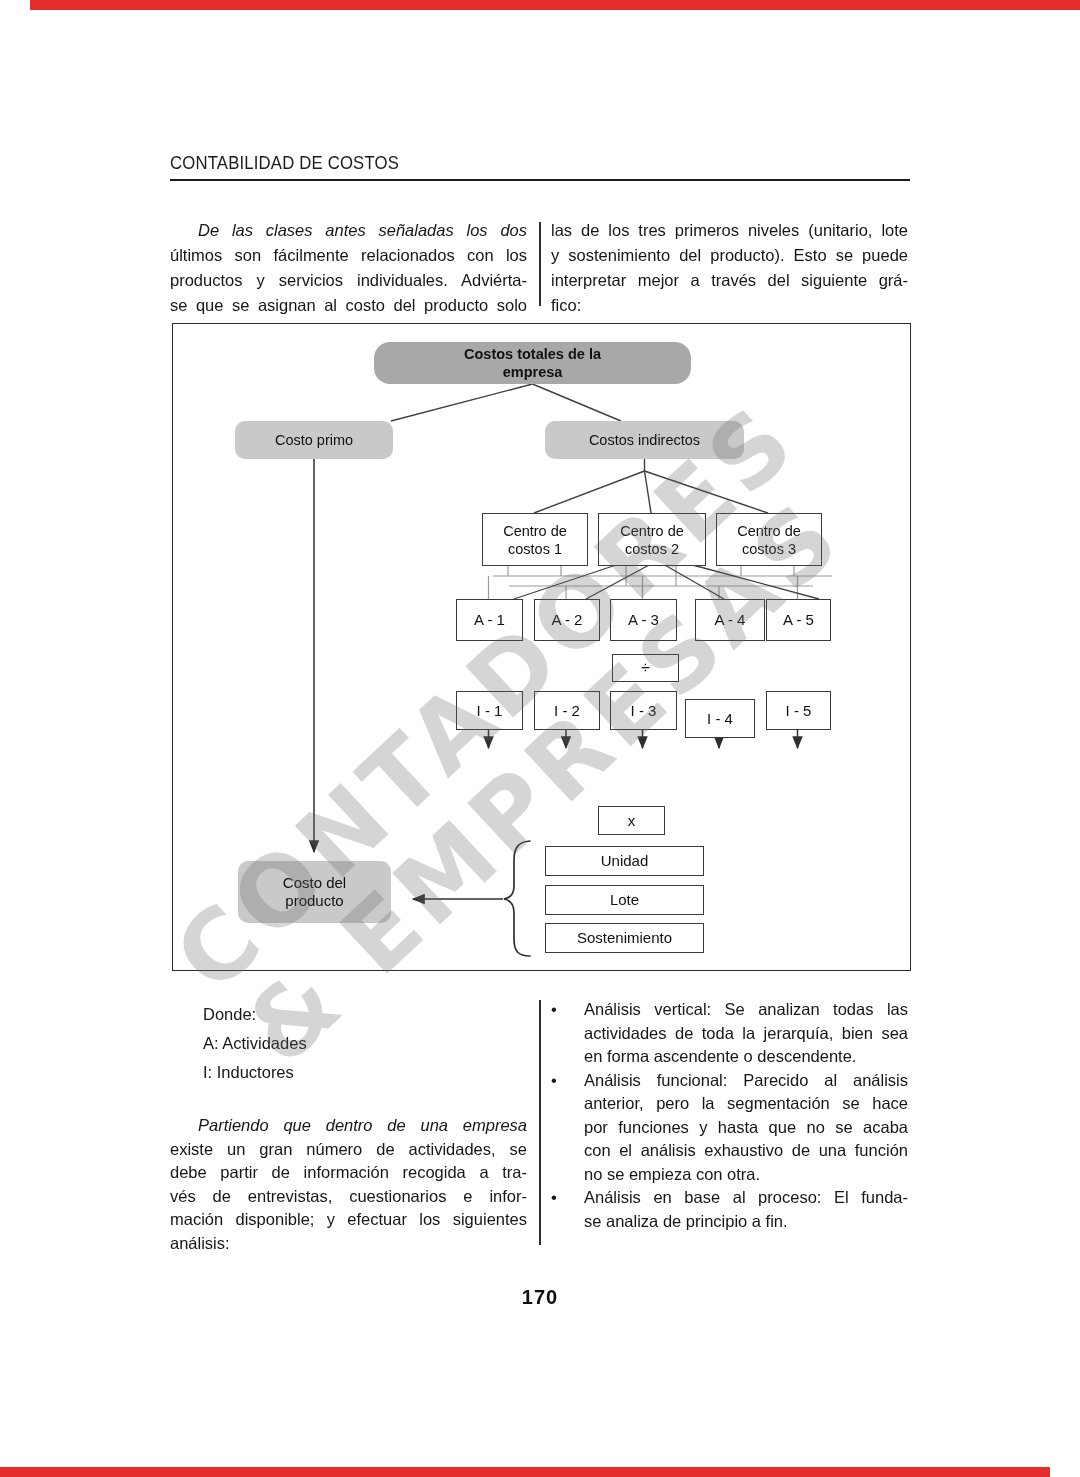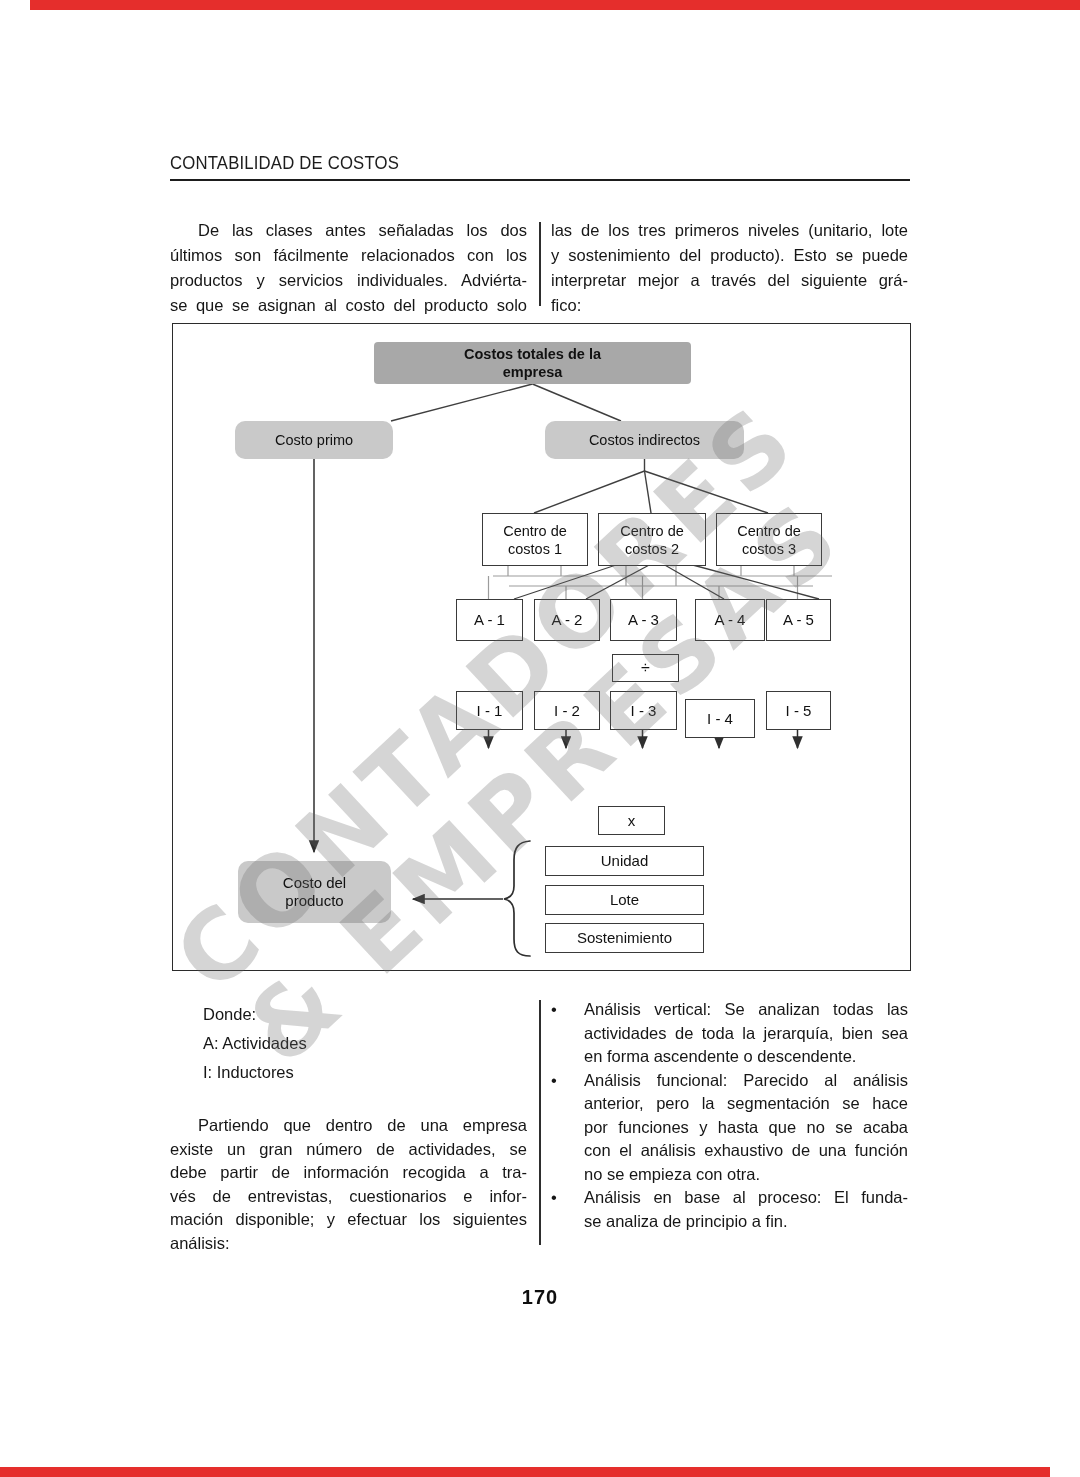--- a/index.html
+++ b/index.html
@@ -9,30 +9,30 @@
   .redbar.top{left:30px;top:0;width:1050px;}
   .redbar.bottom{left:0;top:1467px;width:1050px;}
   .header{position:absolute;left:170px;top:152px;font-size:19px;letter-spacing:.2px;
           transform:scaleX(.88);transform-origin:0 0;color:#1c1c1c;white-space:nowrap;}
   .hrule{position:absolute;left:170px;top:179px;width:740px;height:2px;background:#1d1d1d;}
   .col{position:absolute;width:357px;font-size:16.5px;line-height:25px;}
   .intro-left{left:170px;top:218px;}
   .intro-right{left:551px;top:218px;}
   .ln{white-space:normal;}
   .jl{text-align:justify;text-align-last:justify;}
-  .ind{text-indent:28px;}
+  .ind{text-indent:28px;font-style:italic;}
   .vdiv{position:absolute;width:2px;background:#2e2e2e;}
   .d1{left:539px;top:222px;height:84px;}
   .d2{left:539px;top:1000px;height:245px;}
   .diagram{position:absolute;left:172px;top:323px;width:737px;height:646px;
            border:1.6px solid #2b2b2b;background:#fff;}
   .diagram svg{position:absolute;left:0;top:0;}
   .dbox{position:absolute;display:flex;flex-direction:column;align-items:center;justify-content:center;
         text-align:center;font-size:14.5px;line-height:18px;color:#111;}
-  .dark{background:var(--dark_box,#a8a8a8);border-radius:4px;font-weight:bold;}
+  .dark{background:var(--dark_box,#a8a8a8);border-radius:16px;font-weight:bold;}
   .lite{background:var(--light_box,#c9c9c9);border-radius:10px;}
   .wbox{background:#fff;border:1.4px solid #3a3a3a;}
   .wm{position:absolute;font-weight:bold;font-family:"DejaVu Sans","Liberation Sans",sans-serif;
       color:rgba(105,105,105,0.28);transform:rotate(-43deg);transform-origin:0 50%;
       white-space:nowrap;pointer-events:none;line-height:96px;font-size:96px;letter-spacing:7px;z-index:5;}
   .wm1{left:192px;top:924px;}
   .wm2{left:262px;top:997px;}
   .legend{position:absolute;left:203px;top:1000px;font-size:16.5px;line-height:29px;}
   .lpar{position:absolute;left:170px;top:1114px;width:357px;font-size:16.5px;line-height:23.5px;}
   .bullets{position:absolute;left:551px;top:998px;width:357px;font-size:16.5px;line-height:23.5px;}

